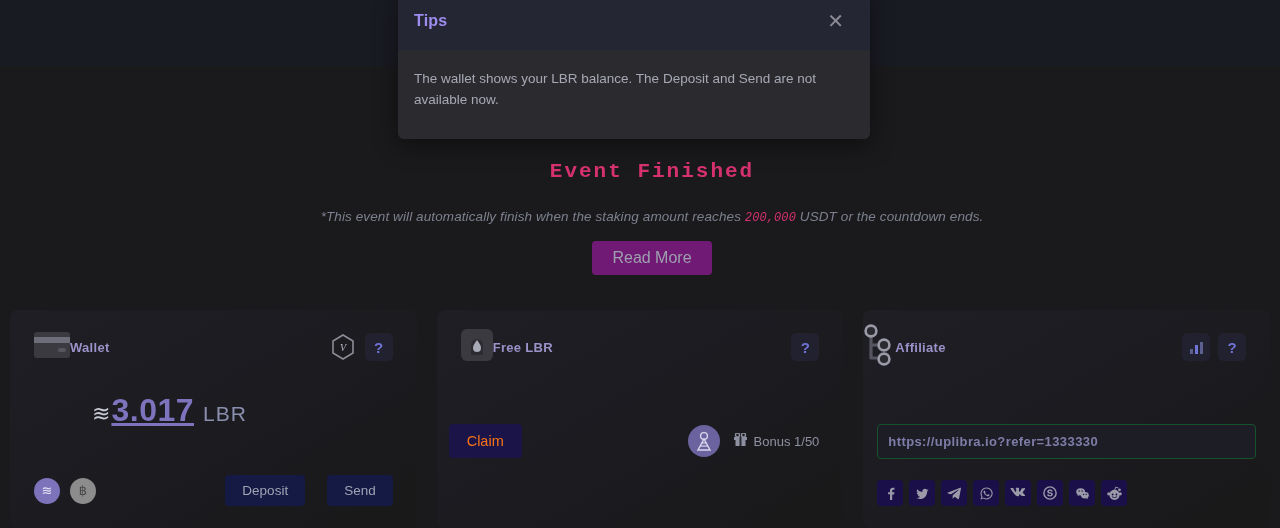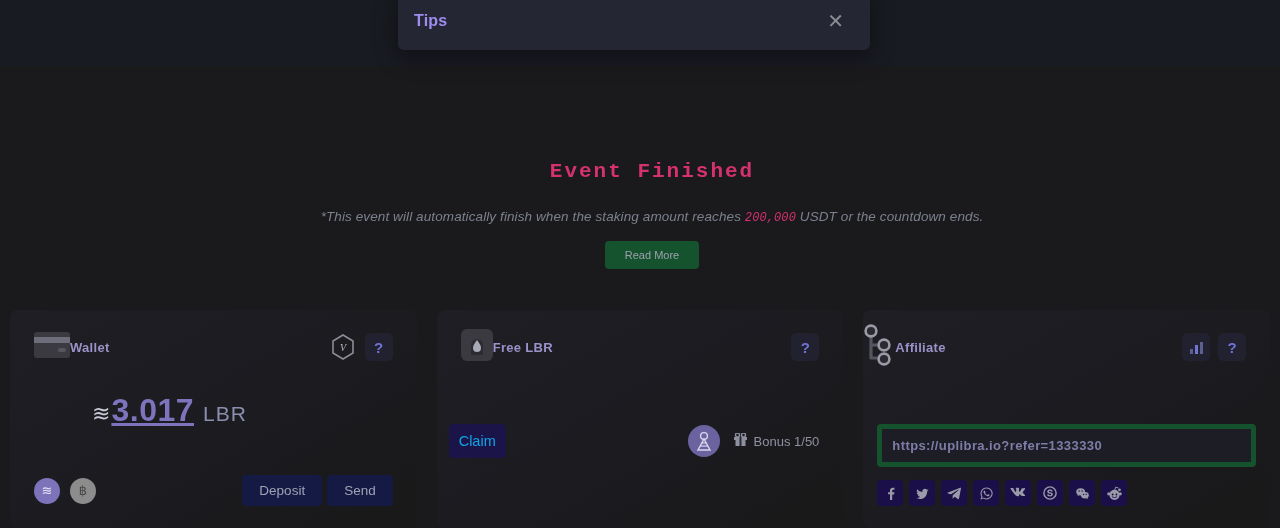--- a/index.html
+++ b/index.html
@@ -46,23 +46,23 @@
     font-family: "Liberation Mono", monospace; letter-spacing: 2px;
   }
   .event-note {
     margin-top: 26px; color: #7d808e; font-size: 13.5px; letter-spacing: .1px; font-style: italic;
   }
   .event-note .amt {
     color: #d6316f; font-family: "Liberation Mono", monospace; font-size: 12px;
   }
   .read-more {
     margin-top: 16px; display: inline-block;
-    background: #14532d; color: #9ea0ae;
+    background: #701a75; color: #9ea0ae;
     border: none; border-radius: 4px;
-    padding: 8px 20px; font-size: 11px; cursor: pointer;
+    padding: 8px 20px; font-size: 16px; cursor: pointer;
     font-family: "Liberation Sans", sans-serif;
   }
 
   
   .cards { position: absolute; left: 0; top: 300px; width: 1280px; height: 228px; display: flex; }
   .card { position: relative; flex: 1; }
   .card-panel {
     position: absolute; left: 10px; right: 10px; top: 10px; bottom: 0;
     background: linear-gradient(150deg, #1e1e24 0%, #1b1b20 55%, #191919 100%);
     border-radius: 8px;
@@ -95,49 +95,49 @@
     position: absolute; left: 34px; right: 34px; bottom: 22px;
     display: flex; align-items: center;
   }
   .coin {
     width: 26px; height: 26px; border-radius: 50%;
     display: flex; align-items: center; justify-content: center;
     font-size: 13px; cursor: pointer;
   }
   .coin-a { background: #7c73bb; color: #e6e4f5; }
   .coin-b { background: #8c8c8c; color: #4a4a4a; margin-left: 10px; }
-  .wallet-btns { margin-left: auto; display: flex; gap: 5px; align-items: center; }
+  .wallet-btns { margin-left: auto; display: flex; gap: 22px; align-items: center; }
   .nav-btn {
     background: #141churn; background: #141a44; color: #9fa3b4;
     border: none; border-radius: 4px; padding: 8px 17px;
     font-size: 13.5px; cursor: pointer; font-family: "Liberation Sans", sans-serif;
   }
 
   
   .lbr-footer {
     position: absolute; left: 22px; right: 34px; bottom: 70px;
     display: flex; align-items: center;
   }
   .claim-btn {
-    background: #1b1448; color: #0ea5e9; border: none; border-radius: 4px;
-    padding: 9px 10px; font-size: 14.5px; cursor: pointer;
+    background: #1b1448; color: #f97316; border: none; border-radius: 4px;
+    padding: 9px 18px; font-size: 14.5px; cursor: pointer;
     font-family: "Liberation Sans", sans-serif;
   }
   .bonus-group { margin-left: auto; display: flex; align-items: center; }
   .bonus-coin {
     width: 32px; height: 32px; border-radius: 50%; background: #6a639f;
     display: flex; align-items: center; justify-content: center;
     color: #d9d6ec; font-size: 16px;
   }
   .bonus-label { margin-left: 14px; color: #8d90a0; font-size: 13px; display: flex; align-items: center; gap: 7px; }
 
   
   .ref-input {
     position: absolute; left: 24px; right: 24px; top: 124px;
-    background: #1d1d26; border: 5px solid #14532d; border-radius: 4px;
+    background: #1d1d26; border: 1px solid #14532d; border-radius: 4px;
     color: #7f7da8; font-size: 13px; font-weight: bold;
     padding: 9px 10px; font-family: "Liberation Sans", sans-serif;
     letter-spacing: .4px;
   }
   .socials {
     position: absolute; left: 24px; bottom: 22px;
     display: flex; gap: 6px;
   }
   .social {
     width: 26px; height: 26px; border-radius: 4px; background: #1b0f4a;
@@ -152,20 +152,23 @@
 <body>
 
 <div class="page">
 
   <div class="top-band"></div>
 
   <div class="tips-modal">
     <div class="tips-header">
       <span class="tips-title">Tips</span>
       <button class="tips-close">✕</button>
+    </div>
+    <div class="tips-body">
+      <p class="tips-text">The wallet shows your LBR balance. The Deposit and Send are not available now.</p>
     </div>
   </div>
 
   <div class="event-wrap">
     <div class="event-title">Event Finished</div>
     <div class="event-note">
       <span>*This event will automatically finish when the staking amount reaches</span>
       <span class="amt">200,000</span>
       <span>USDT or the countdown ends.</span>
     </div>

